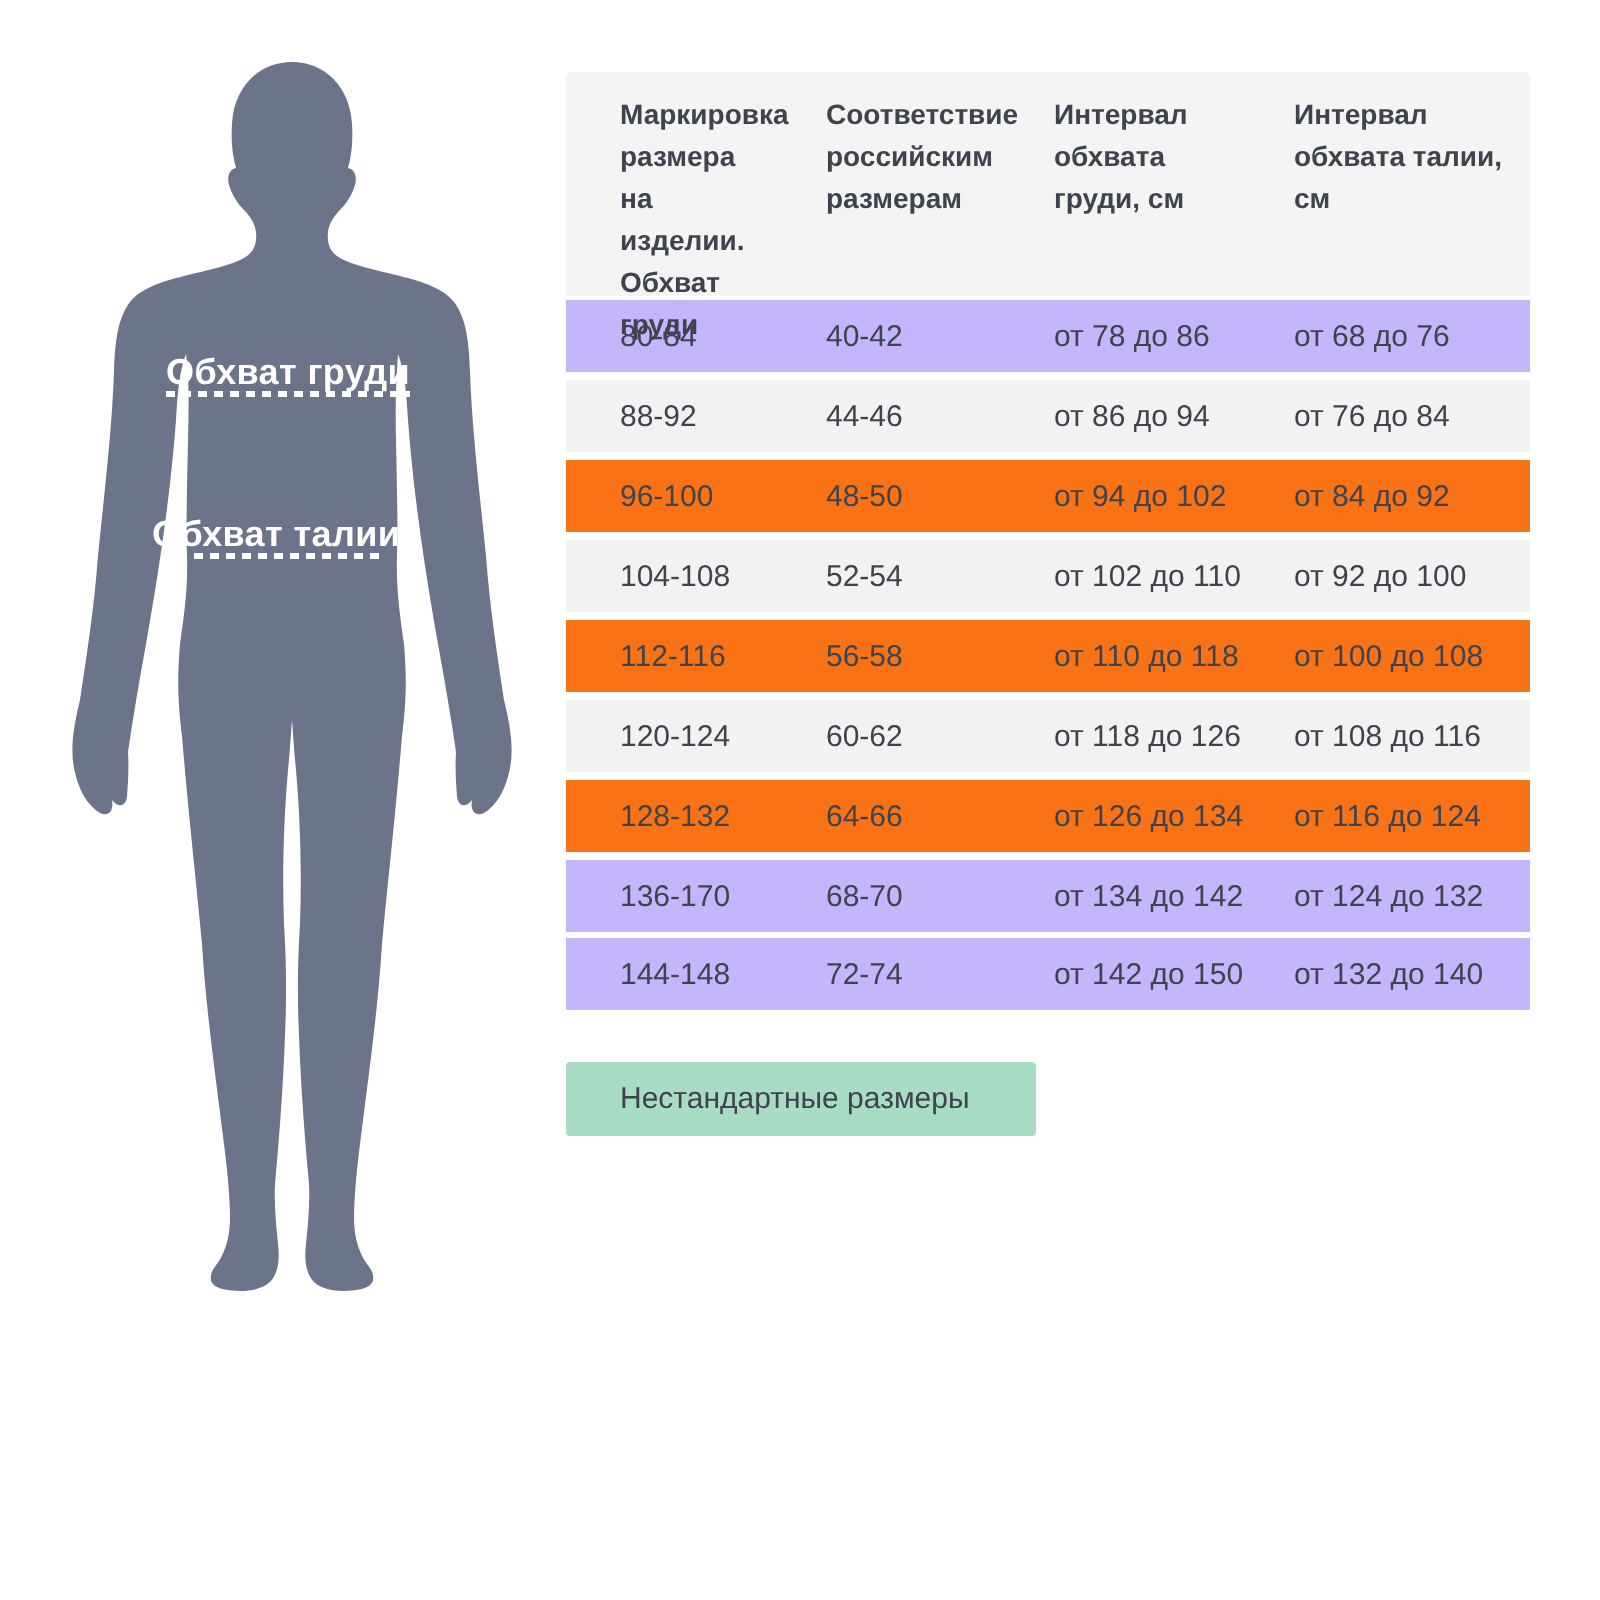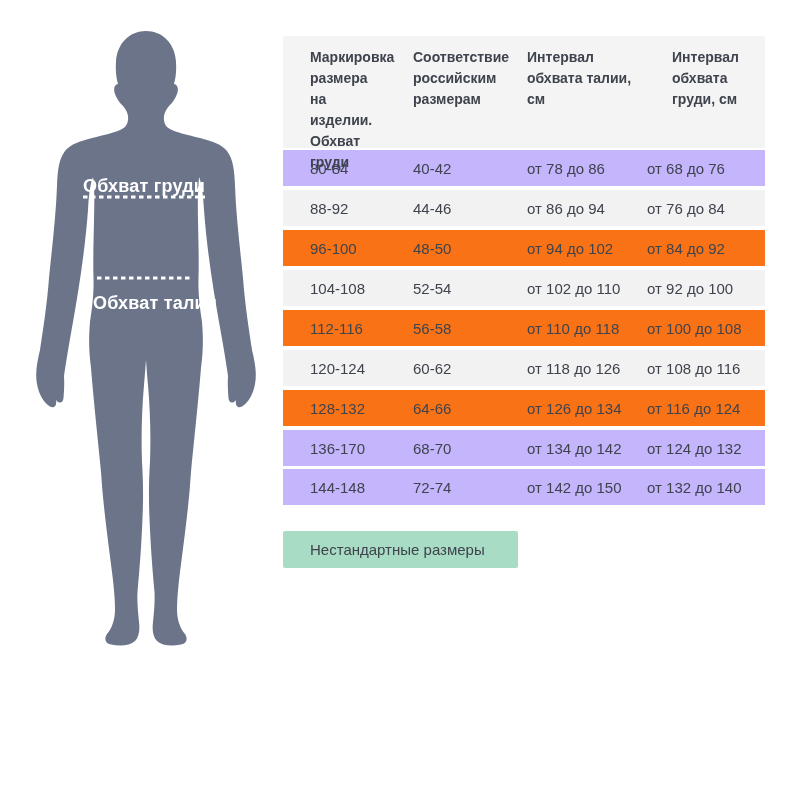--- a/index.html
+++ b/index.html
@@ -17,21 +17,21 @@
   .measure-label {
     position: absolute;
     color: #ffffff;
     font-weight: bold;
     font-size: 18px;
     text-align: center;
     letter-spacing: 0.2px;
     white-space: nowrap;
   }
   .measure-label.chest { left: 83px; top: 176px; width: 122px; }
-  .measure-label.waist { left: 93px; top: 257px; width: 102px; margin-top: 36px; }
+  .measure-label.waist { left: 76px; top: 257px; width: 102px; }
 
   
   .size-table { position: absolute; left: 283px; top: 36px; width: 482px; }
   .thead {
     display: flex;
     background: #f4f4f4;
     height: 112px;
     border-radius: 3px 3px 0 0;
     margin-bottom: 2px;
   }
@@ -163,22 +163,22 @@
   </svg>
 
   <div class="measure-label chest">Обхват груди</div>
   <div class="measure-label waist">Обхват талии</div>
 
   <div class="size-table">
 
     <div class="thead">
       <div class="th c0">Маркировка размера на изделии. Обхват груди</div>
       <div class="th c1">Соответствие российским размерам</div>
+      <div class="th c2">Интервал обхвата груди, см</div>
       <div class="th c3">Интервал обхвата талии, см</div>
-      <div class="th c2">Интервал обхвата груди, см</div>
     </div>
 
     <div class="tr green">
       <div class="td c0">80-84</div>
       <div class="td c1">40-42</div>
       <div class="td c2">от 78 до 86</div>
       <div class="td c3">от 68 до 76</div>
     </div>
 
     <div class="tr gray">

